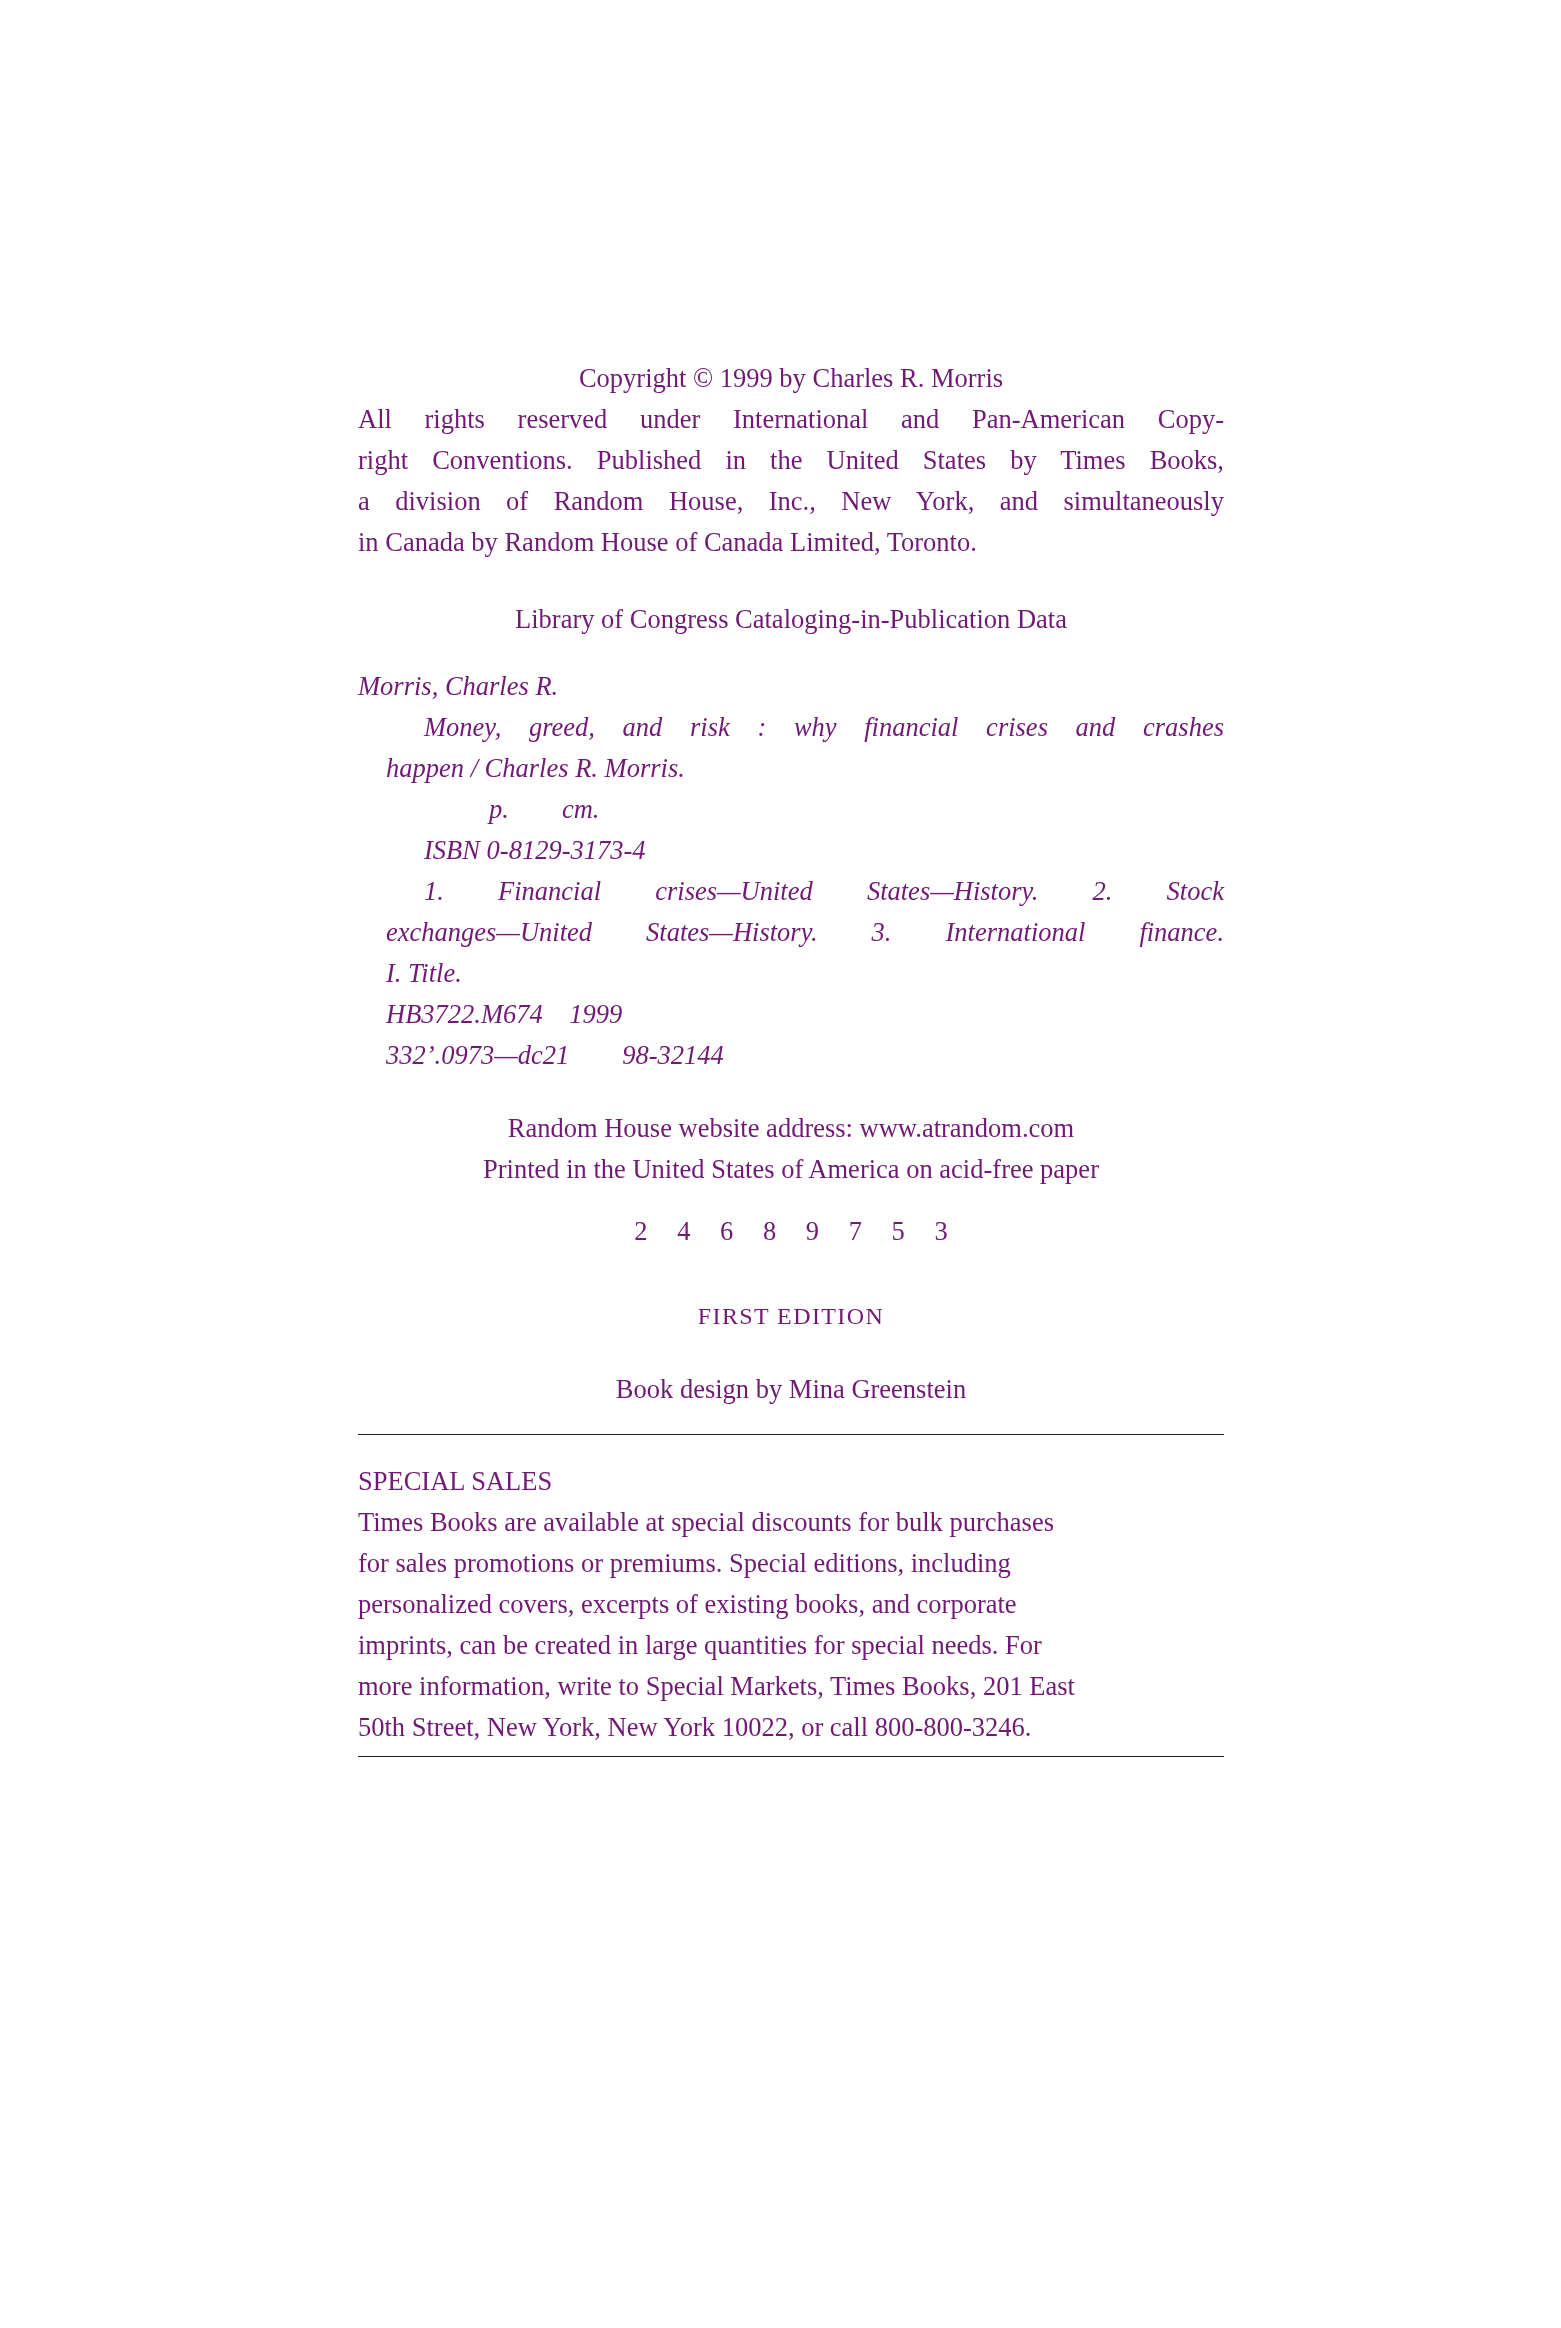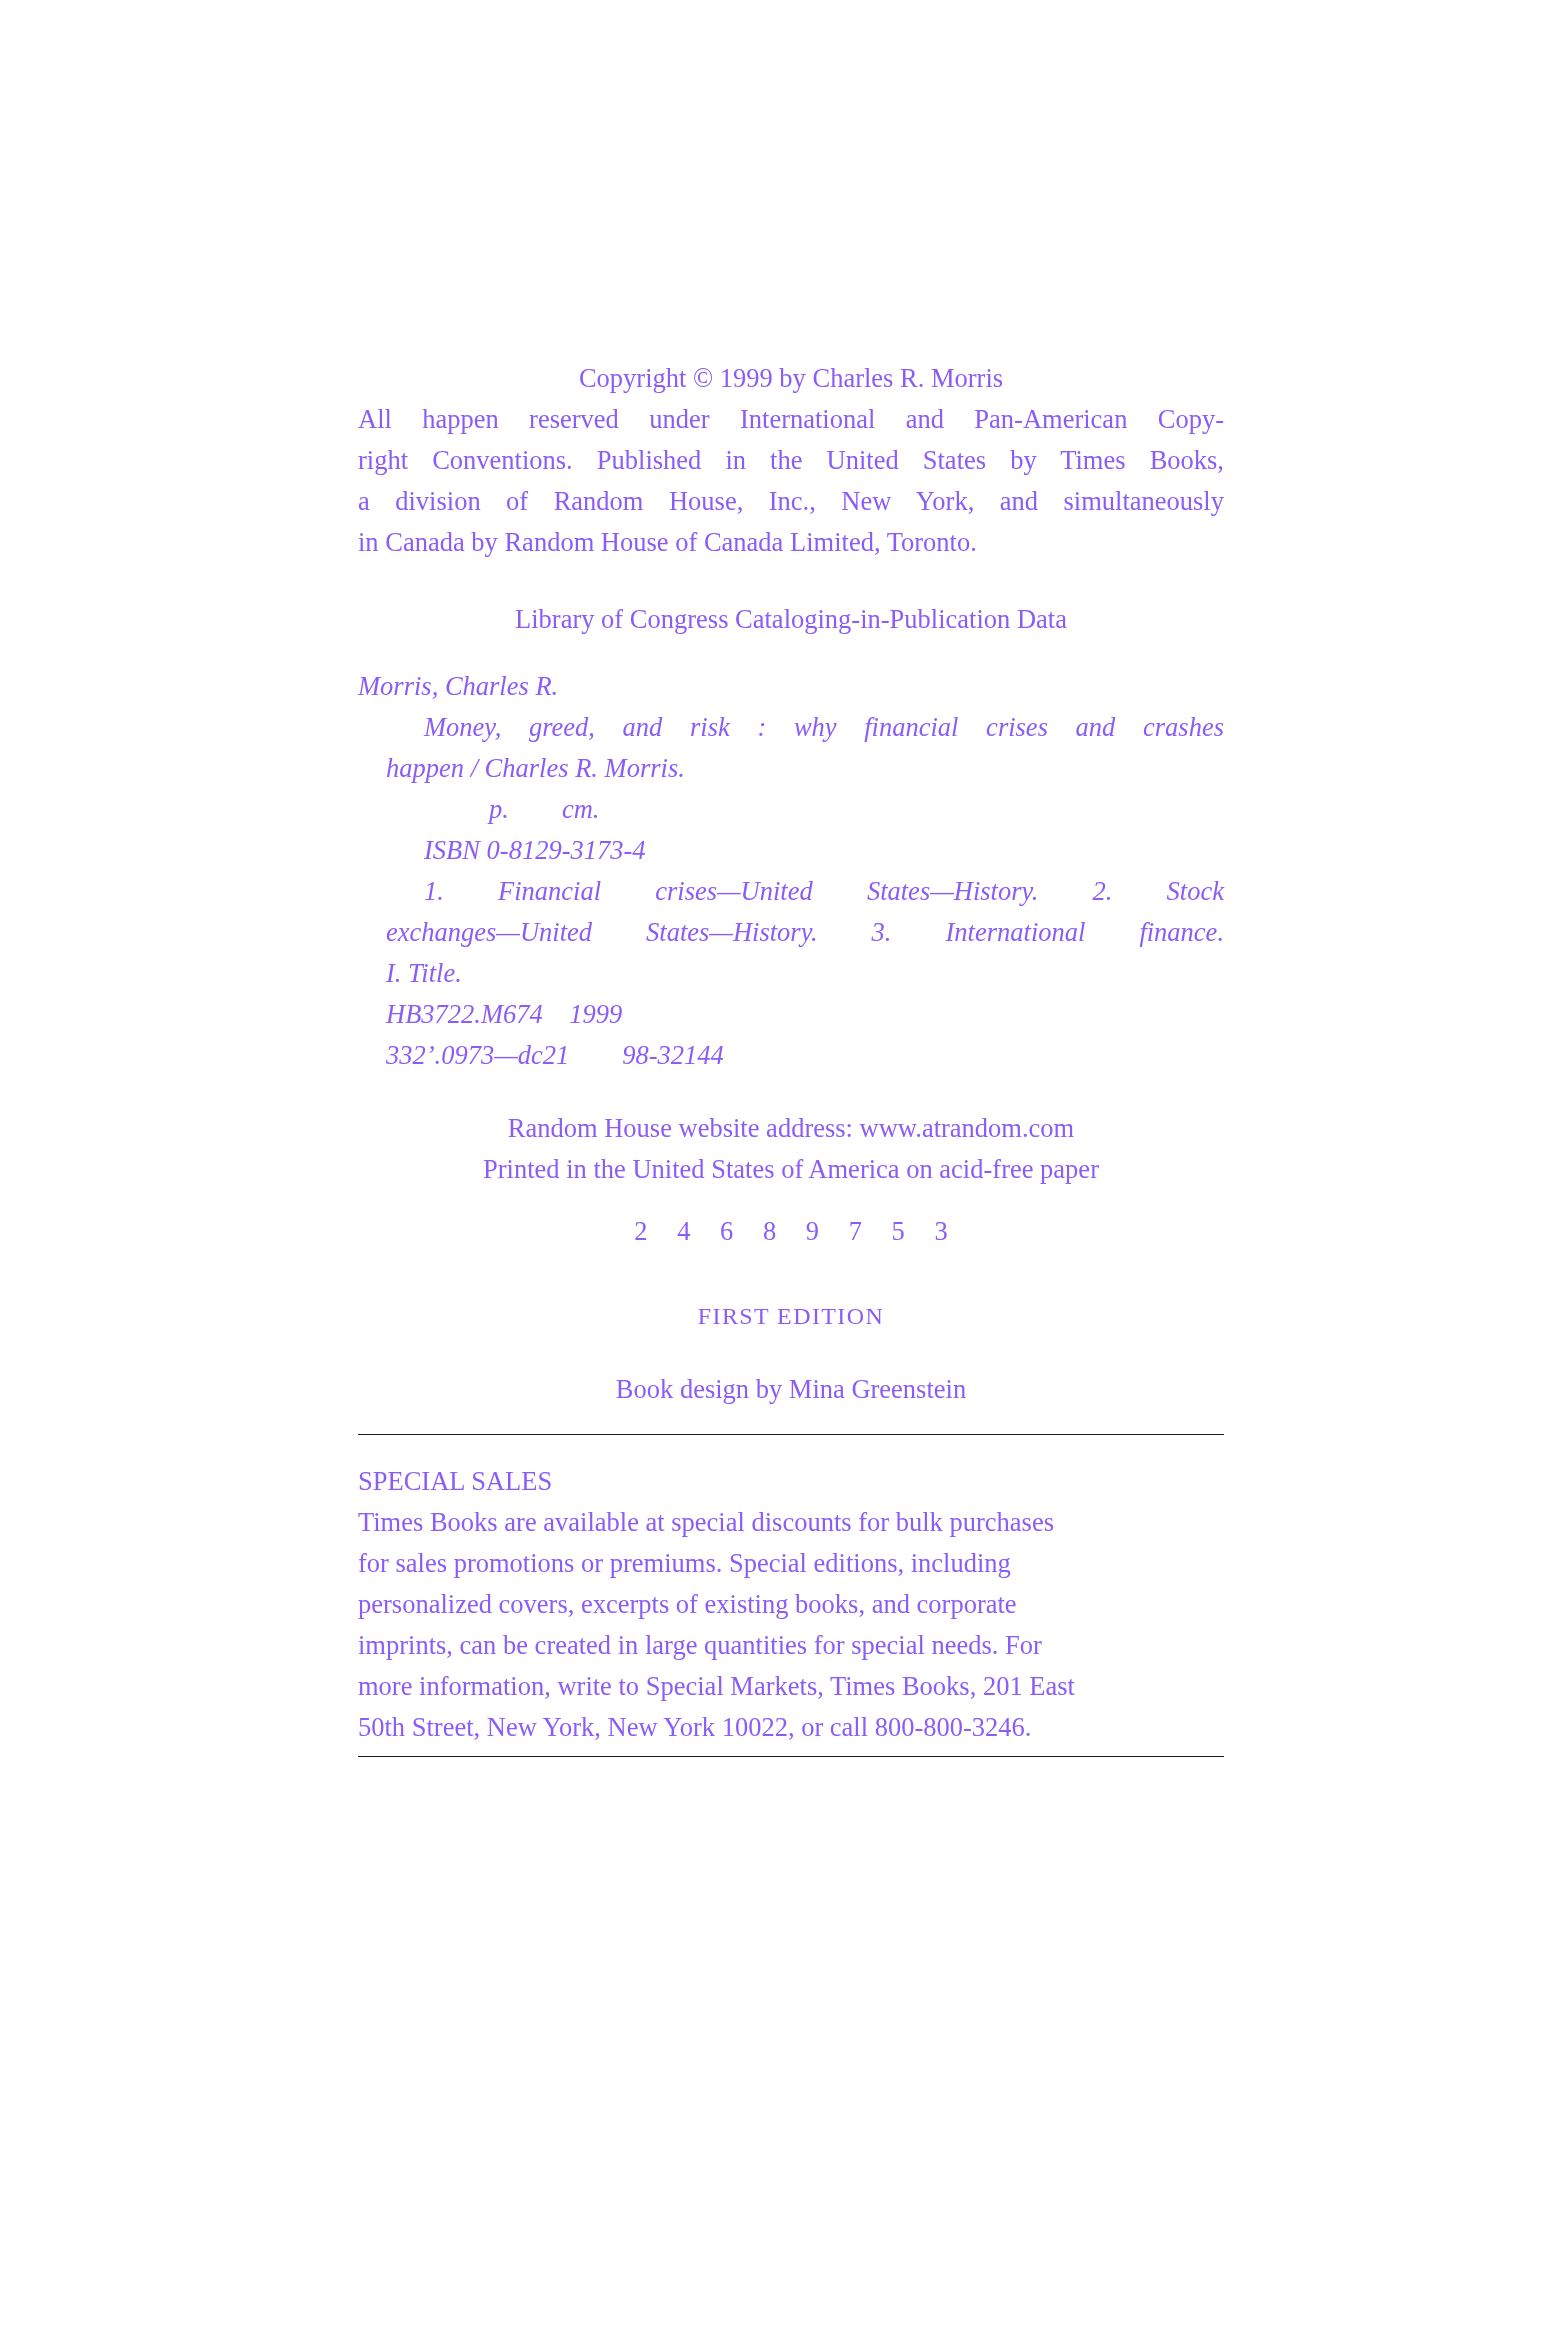--- a/index.html
+++ b/index.html
@@ -7,21 +7,21 @@
     padding: 0;
     background: #ffffff;
   }
   .page {
     position: relative;
     width: 1561px;
     height: 2328px;
     background: #ffffff;
     overflow: hidden;
     font-family: "Liberation Serif", "DejaVu Serif", serif;
-    color: #8b5cf6;
+    color: #701a75;
     border-radius: 7px;
   }
   .content {
     position: absolute;
     left: 358px;
     top: 358px;
     width: 866px;
     font-size: 26.5px;
     line-height: 41px;
   }
@@ -64,21 +64,21 @@
 </style>
 </head>
 <body>
 
 <div class="page">
   <div class="content">
 
     <div class="line center">Copyright © 1999 by Charles R. Morris</div>
 
     <div class="para">
-      <div class="line just">All happen reserved under International and Pan-American Copy-</div>
+      <div class="line just">All rights reserved under International and Pan-American Copy-</div>
       <div class="line just">right Conventions. Published in the United States by Times Books,</div>
       <div class="line just">a division of Random House, Inc., New York, and simultaneously</div>
       <div class="line">in Canada by Random House of Canada Limited, Toronto.</div>
     </div>
 
     <div class="line center lc-heading">Library of Congress Cataloging-in-Publication Data</div>
 
     <div class="catalog">
       <div class="line">Morris, Charles R.</div>
       <div class="line ind2 just">Money, greed, and risk : why financial crises and crashes</div>

